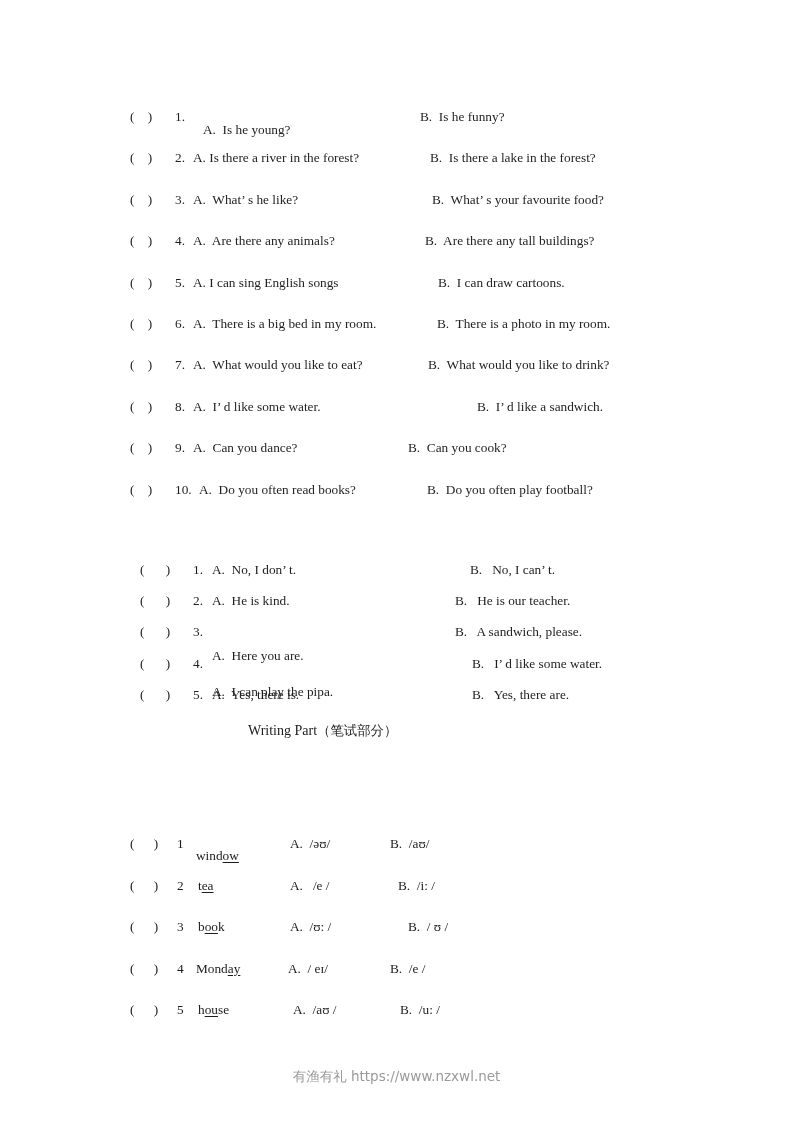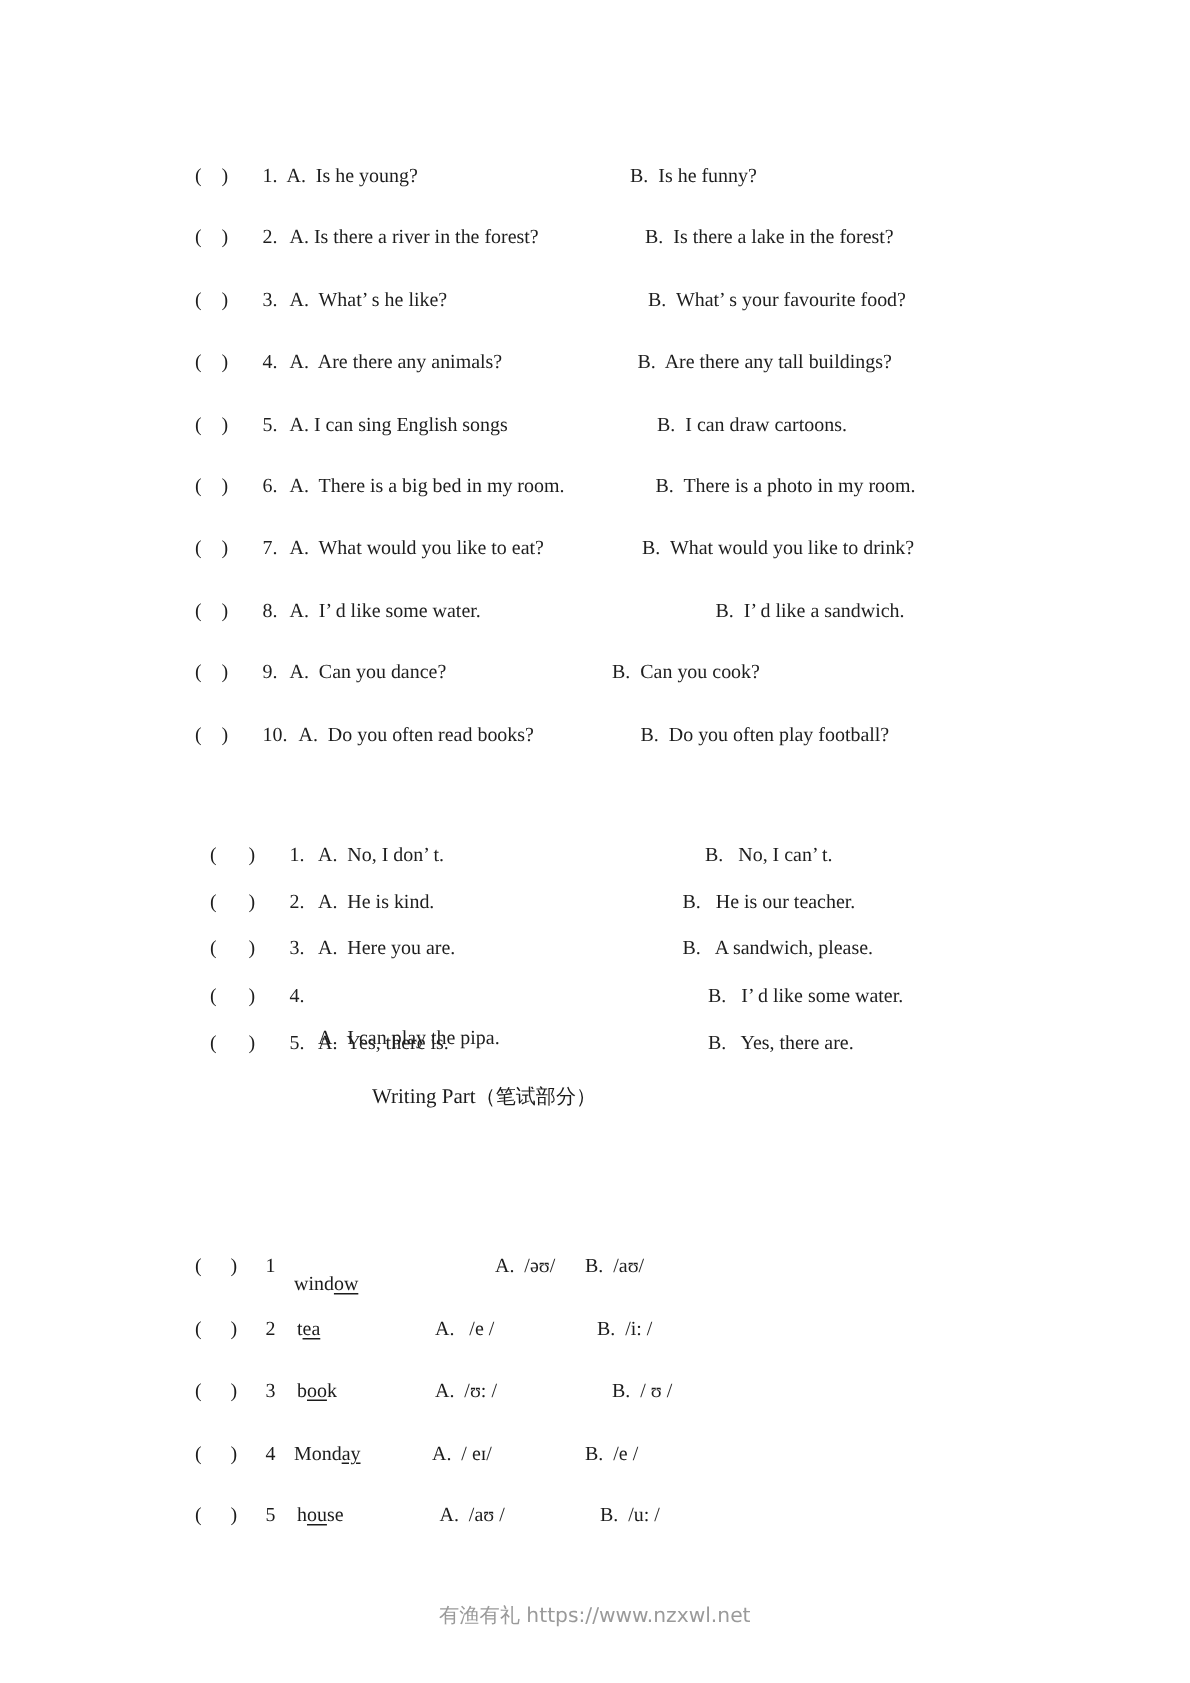--- a/index.html
+++ b/index.html
@@ -95,21 +95,21 @@
 </style>
 </head>
 <body>
 
 <div class="page">
 
   <div id="listen-sentence-block">
       <div class="q-row" style="top: 109px;">
         <span class="paren" style="left: 130px;">(    )</span>
         <span class="opt-a" style="left: 175px;">1.</span>
-        <span class="opt-a" style="left: 191px;">A.  Is he young?</span>
+        <span class="opt-a" style="left: 203px; margin-top: 13px;">A.  Is he young?</span>
         <span class="opt-b" style="left: 420px;">B.  Is he funny?</span>
       </div>
       <div class="q-row" style="top: 150.4px;">
         <span class="paren" style="left: 130px;">(    )</span>
         <span class="opt-a" style="left: 175px;">2.</span>
         <span class="opt-a" style="left: 193px;">A. Is there a river in the forest?</span>
         <span class="opt-b" style="left: 430px;">B.  Is there a lake in the forest?</span>
       </div>
       <div class="q-row" style="top: 191.8px;">
         <span class="paren" style="left: 130px;">(    )</span>
@@ -171,21 +171,21 @@
       </div>
       <div class="q-row" style="top: 593.2px;">
         <span class="paren" style="left: 140px; letter-spacing: 1.6px;">(    )</span>
         <span class="opt-a" style="left: 193px;">2.</span>
         <span class="opt-a" style="left: 212px;">A.  He is kind.</span>
         <span class="opt-b" style="left: 455px;">B.   He is our teacher.</span>
       </div>
       <div class="q-row" style="top: 624.4px;">
         <span class="paren" style="left: 140px; letter-spacing: 1.6px;">(    )</span>
         <span class="opt-a" style="left: 193px;">3.</span>
-        <span class="opt-a" style="left: 212px;">A.  Here you are.</span>
+        <span class="opt-a" style="left: 212px; margin-top: 24px;">A.  Here you are.</span>
         <span class="opt-b" style="left: 455px;">B.   A sandwich, please.</span>
       </div>
       <div class="q-row" style="top: 655.6px;">
         <span class="paren" style="left: 140px; letter-spacing: 1.6px;">(    )</span>
         <span class="opt-a" style="left: 193px;">4.</span>
         <span class="opt-a" style="left: 212px; margin-top: 28px;">A.  I can play the pipa.</span>
         <span class="opt-b" style="left: 472px;">B.   I’ d like some water.</span>
       </div>
       <div class="q-row" style="top: 686.8px;">
         <span class="paren" style="left: 140px; letter-spacing: 1.6px;">(    )</span>
@@ -198,21 +198,21 @@
   <div class="part-title" style="left:248px; top:722px;">
     <span>Writing Part</span><span class="cn">（笔试部分）</span>
   </div>
 
 
   <div id="phonics-block">
       <div class="p-row" style="top: 836px;">
         <span style="left: 130px; letter-spacing: 1.2px;">(    )</span>
         <span style="left: 177px;">1</span>
         <span style="left: 196px; margin-top: 12px;"><span style="position: static;">wind</span><span class="ul" style="position: static;">ow</span><span style="position: static;"></span></span>
-        <span style="left: 290px; margin-left: 40px;">A.  /əʊ/</span>
+        <span style="left: 290px;">A.  /əʊ/</span>
         <span style="left: 390px;">B.  /aʊ/</span>
       </div>
       <div class="p-row" style="top: 877.6px;">
         <span style="left: 130px; letter-spacing: 1.2px;">(    )</span>
         <span style="left: 177px;">2</span>
         <span style="left: 198px;"><span style="position: static;">t</span><span class="ul" style="position: static;">ea</span><span style="position: static;"></span></span>
         <span style="left: 290px;">A.   /e /</span>
         <span style="left: 398px;">B.  /i: /</span>
       </div>
       <div class="p-row" style="top: 919.2px;">

